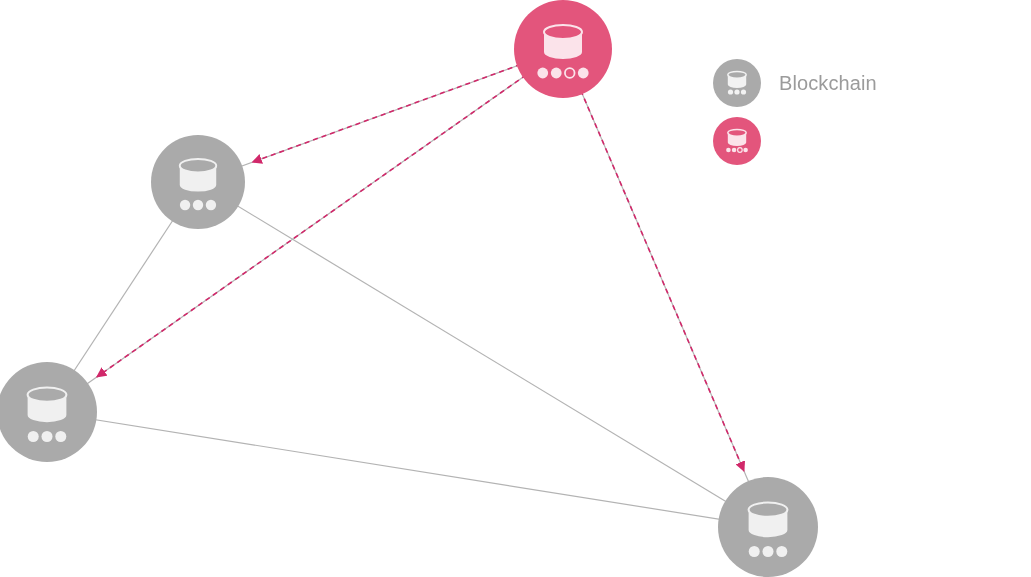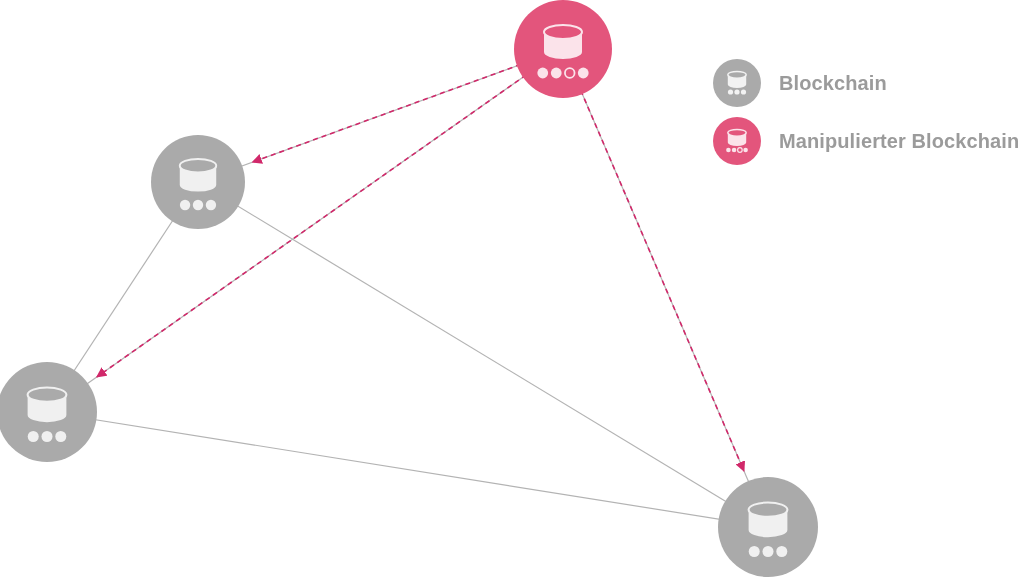--- a/index.html
+++ b/index.html
@@ -47,21 +47,20 @@
     flex: 0 0 48px;
     border-radius: 50%;
     position: relative;
   }
   .legend-label {
     margin-left: 18px;
     font-size: 20px;
     color: #9b9b9b;
     white-space: nowrap;
     letter-spacing: 0.1px;
-    font-weight: bold;
   }
 </style>
 </head>
 <body>
 
 <div id="diagram-root">
 
   <svg class="network-canvas" viewBox="0 0 1031 577">
     <defs>
       <marker id="arrow-pink" viewBox="0 0 10 10" refX="9" refY="5" markerWidth="6.5" markerHeight="6.5" orient="auto-start-reverse">
@@ -158,17 +157,16 @@
           <g transform="translate(24,21)">
             <ellipse cx="0" cy="-5.2" rx="9.2" ry="3.4" fill="none" stroke="#fbe3ea" stroke-width="1.5"></ellipse>
             <path d="M -9.2 -5.2 L -9.2 4.6 A 9.2 3.4 0 0 0 9.2 4.6 L 9.2 -5.2 A 9.2 3.4 0 0 1 -9.2 -5.2 z" fill="#fbe3ea"></path>
           </g>
           <circle cx="15.4" cy="33" r="2.3" fill="#fbe3ea"></circle>
           <circle cx="21.1" cy="33" r="2.3" fill="#fbe3ea"></circle>
           <circle cx="26.9" cy="33" r="2.3" fill="none" stroke="#fbe3ea" stroke-width="1.2"></circle>
           <circle cx="32.6" cy="33" r="2.3" fill="#fbe3ea"></circle>
         </svg>
       </span>
-      <span class="legend-label">Manipulierter Blockchain</span>
     </div>
   </div>
 
 </div>
 
 </body></html>

